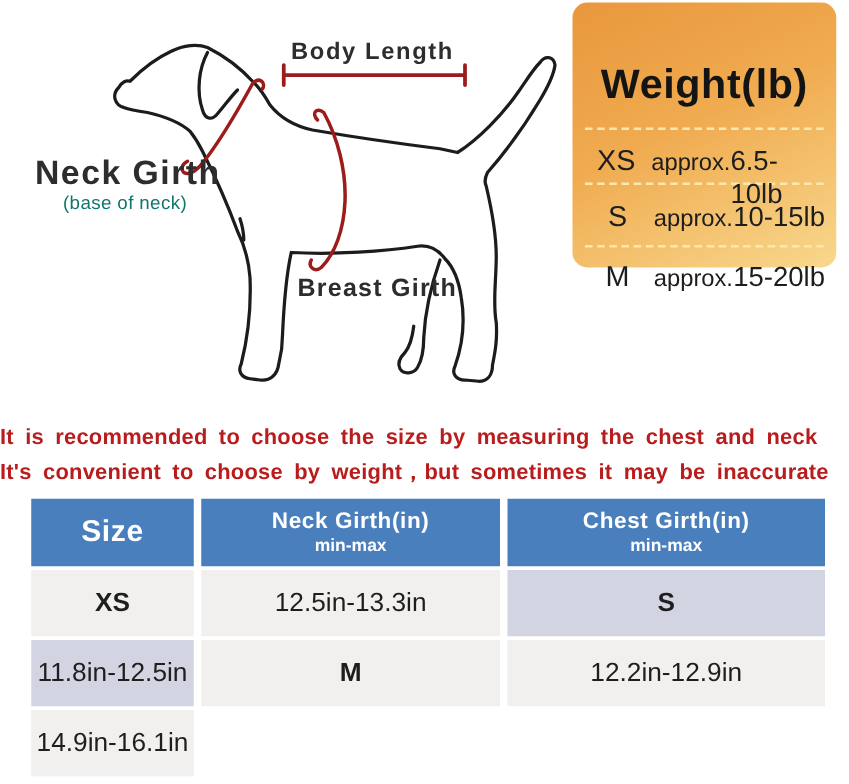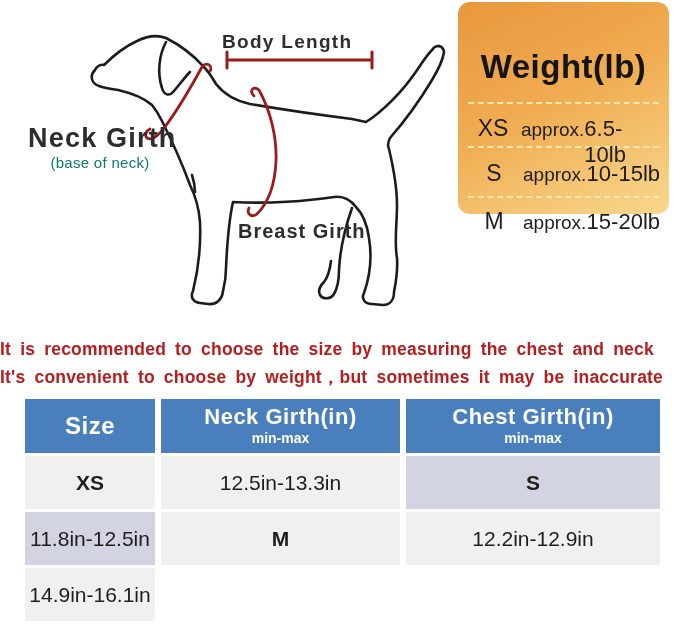--- a/index.html
+++ b/index.html
@@ -3,21 +3,21 @@
 <meta charset="utf-8">
 <style>
   html,body{margin:0;padding:0;background:#fff;}
   .canvas{
     position:relative;width:679px;height:627px;background:#ffffff;overflow:hidden;
     font-family:"Liberation Sans", sans-serif;color:#222;
   }
   
   .dog-svg{position:absolute;left:0;top:0;}
   .diag-label{position:absolute;color:#2d2d2d;font-weight:600;white-space:nowrap;}
-  .lbl-body{left:222px;top:31px;width:152px;text-align:left;font-size:19px;letter-spacing:1.3px;}
+  .lbl-body{left:222px;top:31px;width:152px;text-align:center;font-size:19px;letter-spacing:1.3px;}
   .lbl-neck{left:28px;top:123px;font-size:27px;letter-spacing:1.2px;}
   .lbl-neck-sub{left:30px;top:154px;width:140px;text-align:center;font-size:15px;font-weight:400;color:#0f766e;letter-spacing:.3px;}
   .lbl-breast{left:238px;top:220px;font-size:20px;letter-spacing:1px;}
   
   .weight-panel{
     position:absolute;left:458px;top:2px;width:211px;height:212px;border-radius:12px;
     background:linear-gradient(155deg,#e9973c 0%,#f0ab50 45%,#f8d88d 100%);
   }
   .w-title{position:absolute;left:0;right:0;top:46px;text-align:center;
     font-size:33px;font-weight:bold;color:#141414;letter-spacing:.5px;}
@@ -29,21 +29,21 @@
   .w-approx{margin-left:8px;font-size:19px;}
   .w-range{margin-left:auto;font-size:22px;}
   
   .note{position:absolute;left:0;right:0;top:335px;color:#b91c1c;
     font-size:17.5px;font-weight:700;line-height:28px;letter-spacing:.2px;word-spacing:4px;white-space:nowrap;}
   
   .size-table{position:absolute;left:25px;top:399px;display:grid;
     grid-template-columns:130px 239px 254px;gap:3px 6px;}
   .th{background:#4a7fbd;color:#ffffff;height:54px;display:flex;flex-direction:column;
     align-items:center;justify-content:center;line-height:1.1;}
-  .th .main{font-size:22px;font-weight:bold;letter-spacing:.5px;}
+  .th .main{font-size:18px;font-weight:bold;letter-spacing:.5px;}
   .th-size .main{font-size:24px;}
   .th .sub{font-size:14px;font-weight:600;margin-top:2px;}
   .td{height:53px;display:flex;align-items:center;justify-content:center;
     font-size:21px;color:#1e1e1e;background:#f1f0ee;}
   .td.alt{background:#d2d4e2;}
   .td.size-cell{font-weight:600;font-size:21px;}
 </style>
 </head>
 <body>
 

